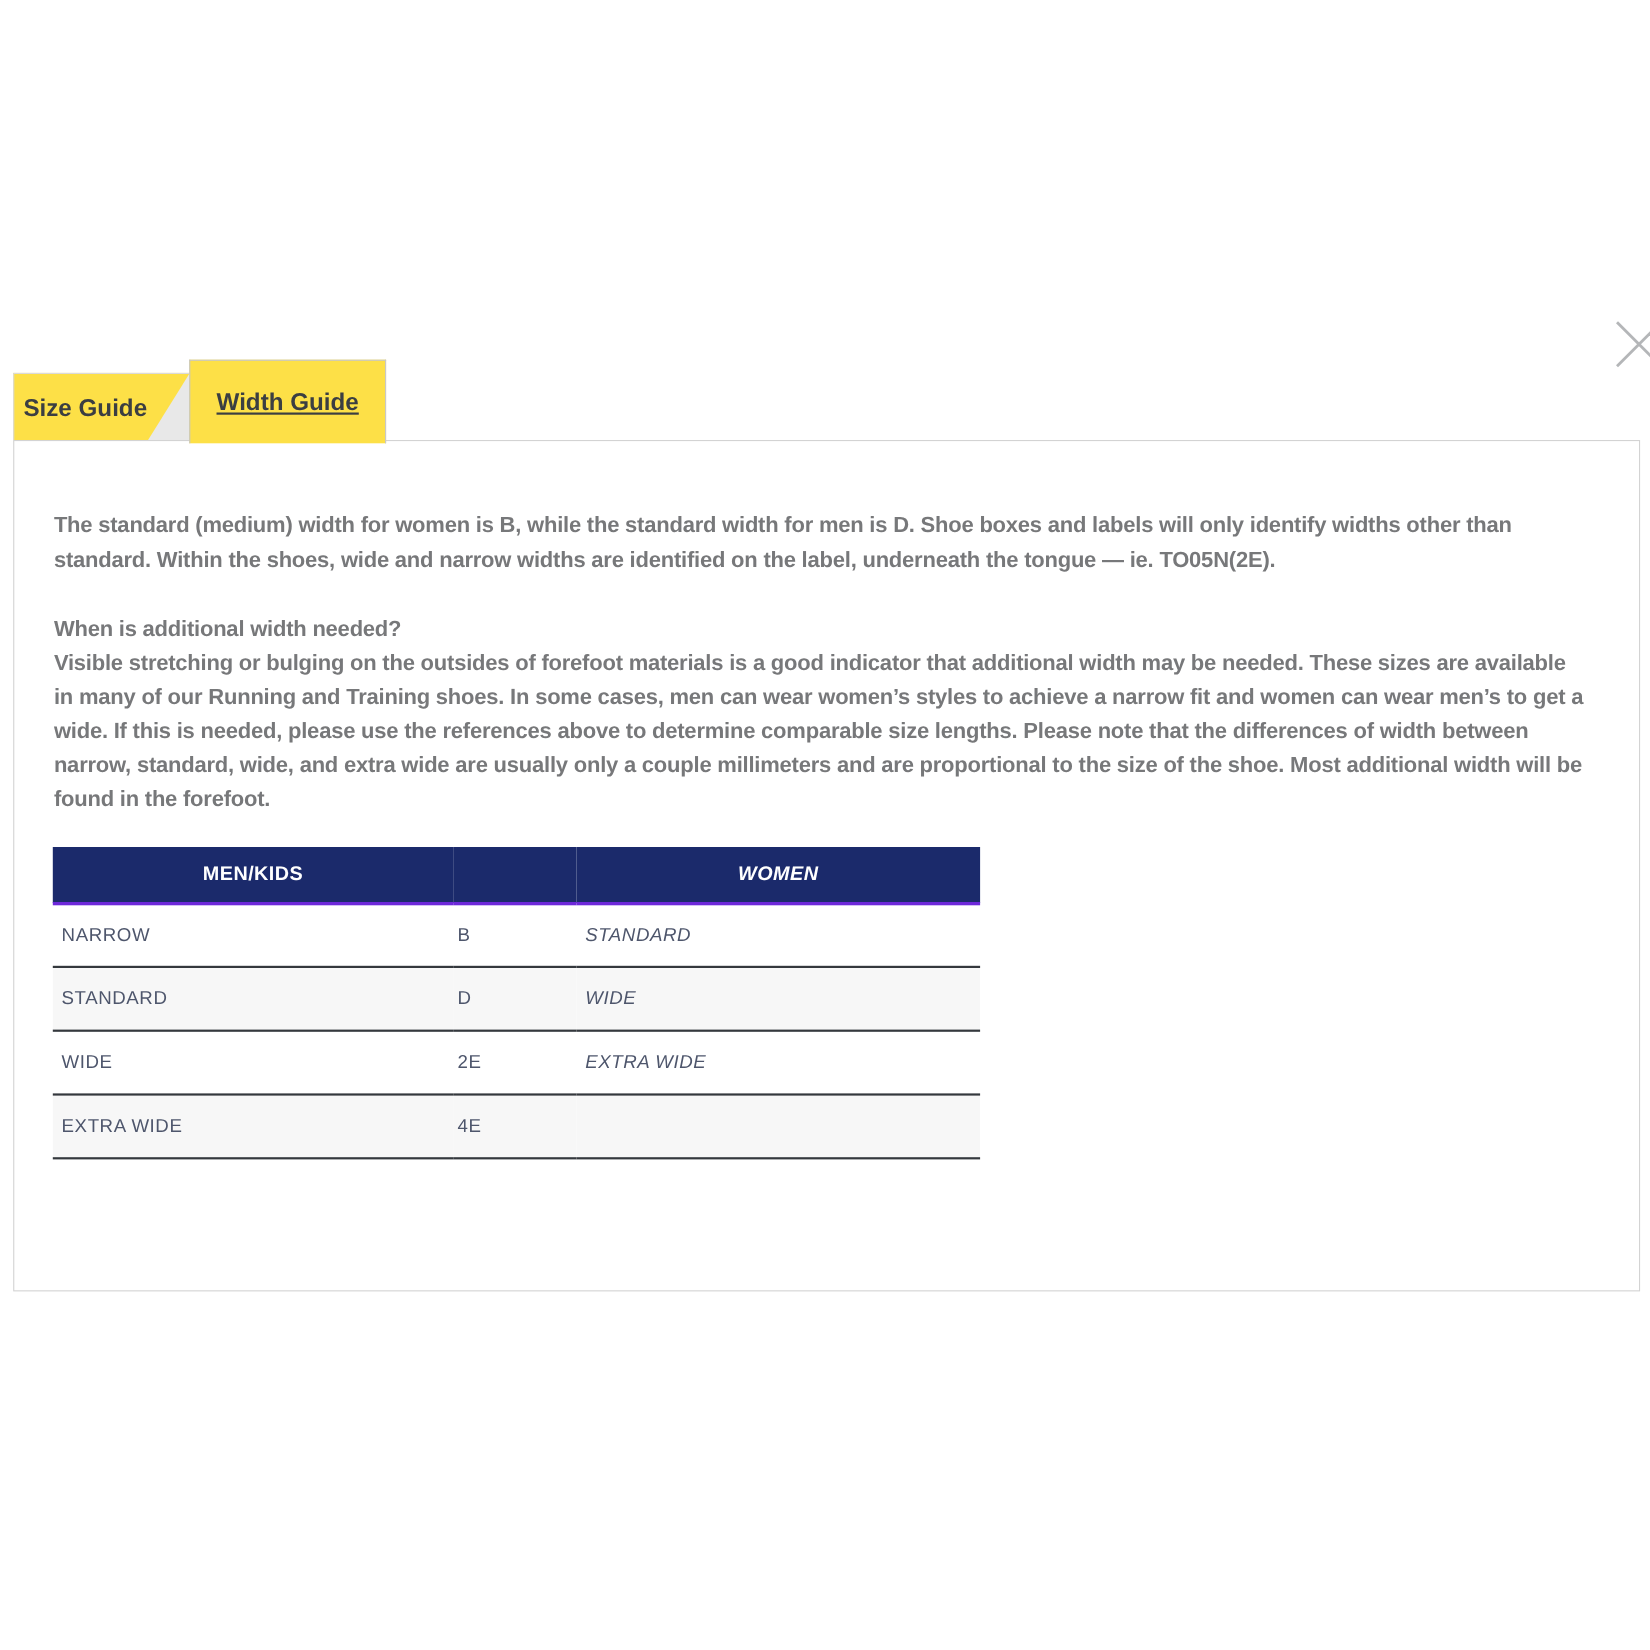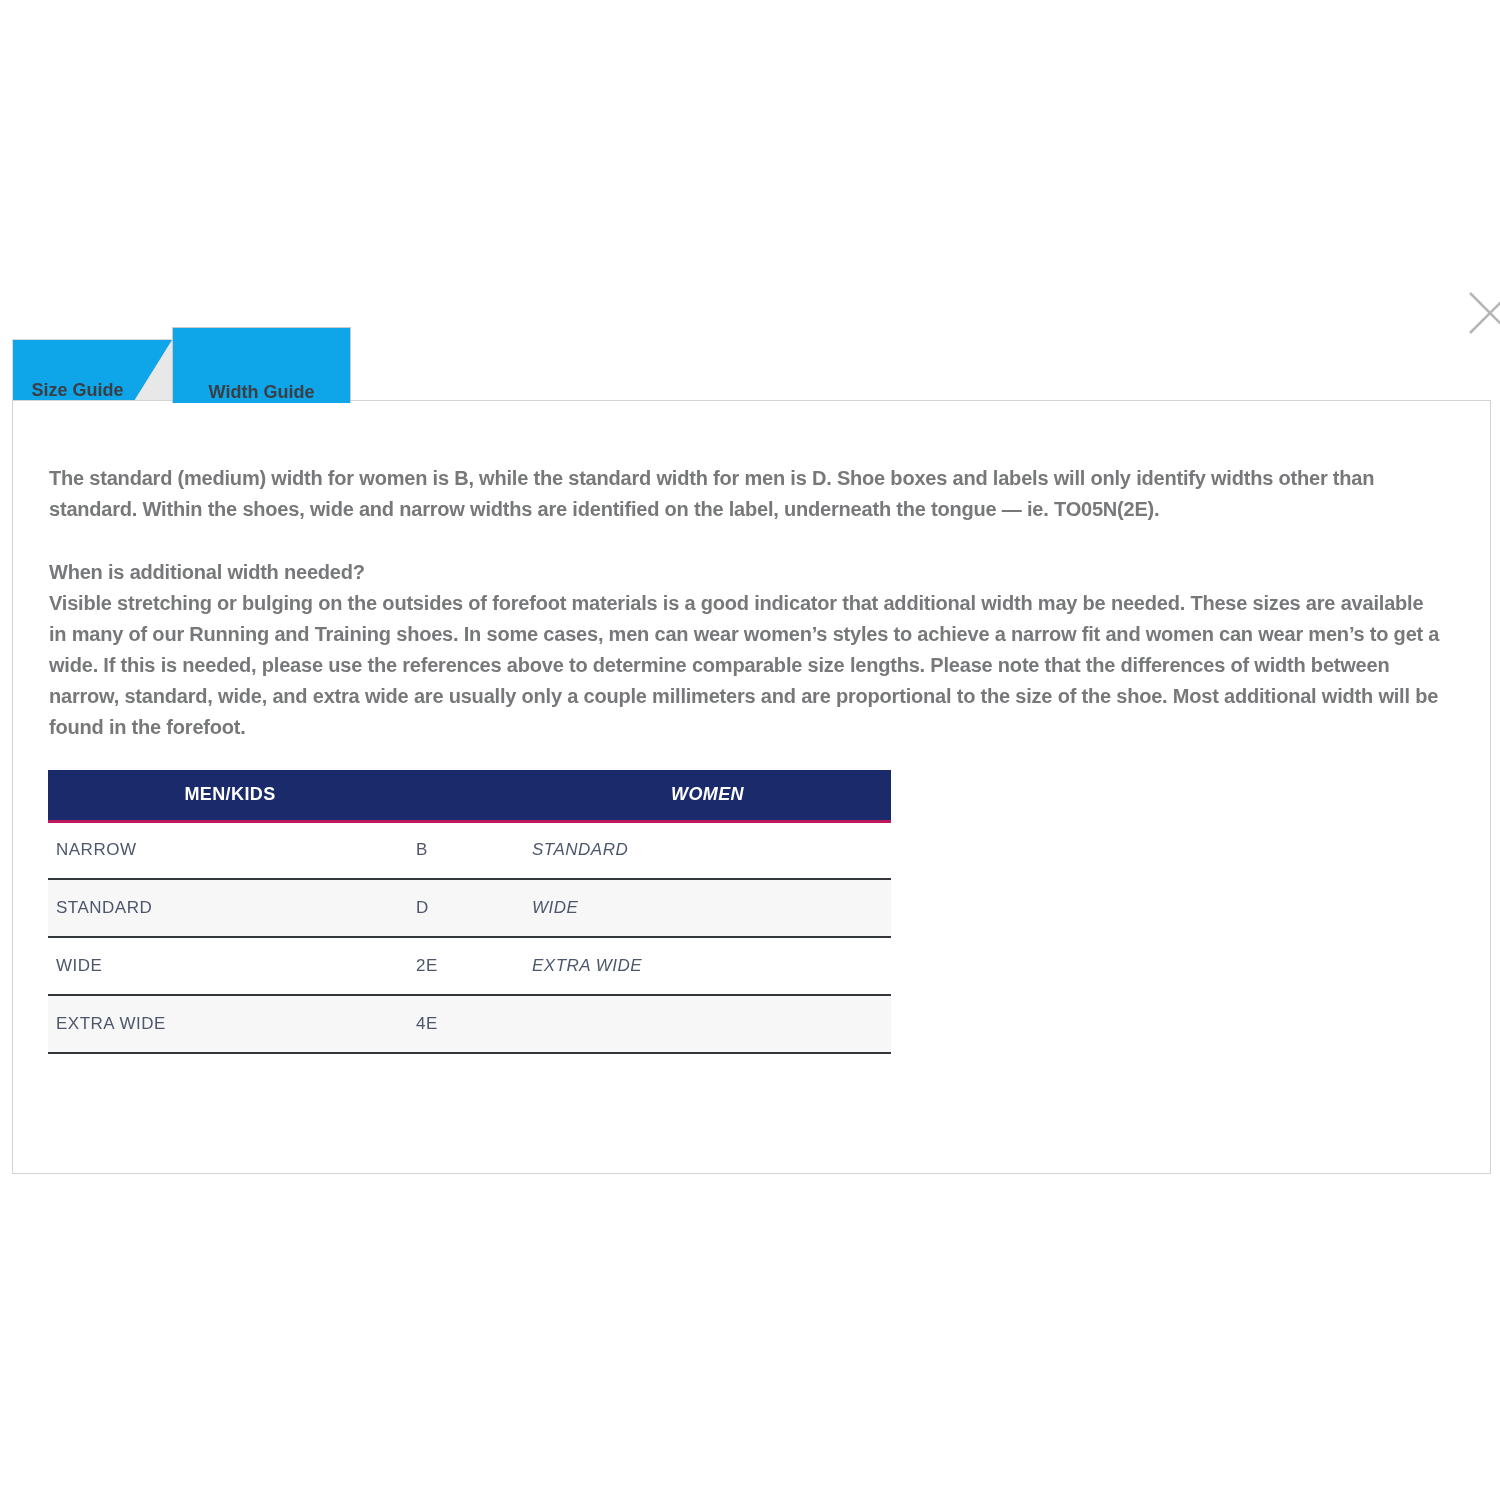--- a/index.html
+++ b/index.html
@@ -9,37 +9,37 @@
     font-family:"Liberation Sans", sans-serif;
   }
   
   .close-btn{
     position:absolute;left:1466px;top:289px;width:48px;height:48px;
     cursor:pointer;
   }
   .close-btn svg{display:block;}
   
   .tab{
-    position:absolute;box-sizing:border-box;background:#0ea5e9;
-    display:flex;align-items:flex-end;justify-content:center;
-    font-size:18px;font-weight:bold;color:#3b3e42;cursor:pointer;
+    position:absolute;box-sizing:border-box;background:#fde047;
+    display:flex;align-items:center;justify-content:center;
+    font-size:22px;font-weight:bold;color:#3b3e42;cursor:pointer;
   }
   .tab-inactive{
     left:12px;top:339px;width:161px;height:63px;
     border:1px solid #dadada;z-index:1;overflow:hidden;
   }
   .tab-inactive .fold{
     position:absolute;right:0;top:0;width:38px;height:100%;
     background:#e8e8e8;
     clip-path:polygon(100% 0, 100% 100%, 0 100%);
   }
   .tab-inactive .tab-label{position:relative;margin-right:30px;}
   .tab-active{
     left:172px;top:327px;width:179px;height:76px;
-    border:1px solid #c8c8c8;border-bottom:none;z-index:4;
+    border:1px solid #c8c8c8;border-bottom:none;z-index:4;text-decoration:underline;
   }
   
   .panel{
     position:absolute;left:12px;top:400px;width:1479px;height:774px;
     box-sizing:border-box;border:1px solid #d3d3d3;background:#ffffff;z-index:2;
   }
   .copy{
     position:absolute;left:36px;
     font-size:20px;line-height:31px;font-weight:600;color:#77787a;
     letter-spacing:-0.2px;width:1392px;
@@ -49,21 +49,21 @@
   
   table.width-table{
     position:absolute;left:35px;top:369px;width:843px;
     border-collapse:collapse;table-layout:fixed;
     border-bottom:2px solid #34383d;
   }
   .width-table thead tr{height:51px;}
   .width-table th{
     background:#1b2a6b;color:#ffffff;font-size:18px;font-weight:bold;
     letter-spacing:0.4px;text-align:center;padding:0;
-    border-bottom:3px solid #be185d;
+    border-bottom:3px solid #6d28d9;
   }
   .width-table tbody tr{height:58px;background:#ffffff;}
   .width-table tbody tr.alt{background:#f7f7f7;}
   .width-table tbody tr + tr{border-top:2px solid #34383d;}
   .width-table td{
     font-size:17px;color:#4e566c;letter-spacing:0.5px;
     padding:0;vertical-align:middle;text-align:left;
   }
   .c0{width:364px;}
   .c1{width:112px;}

